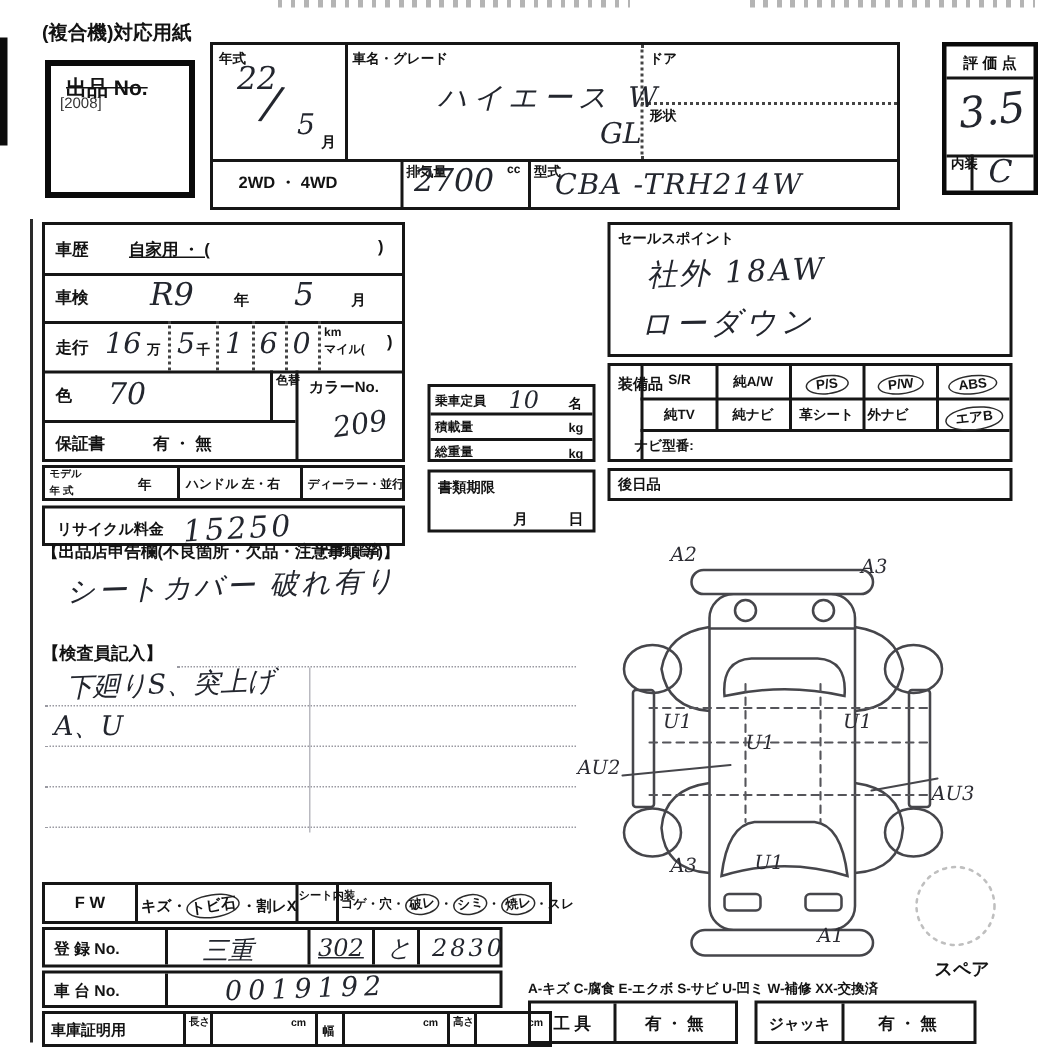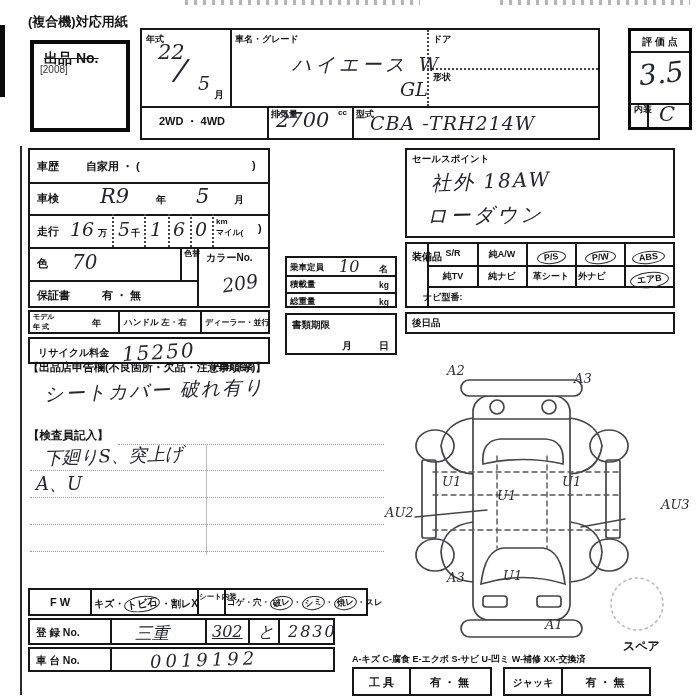--- a/index.html
+++ b/index.html
@@ -82,21 +82,21 @@
 
   <div class="abs b2" style="left:28px;top:148px;width:242px;height:160px;">
     <div class="hd" style="left:0;top:32px;width:238px;"></div>
     <div class="hd" style="left:0;top:64px;width:238px;"></div>
     <div class="hd" style="left:0;top:97px;width:238px;"></div>
     <div class="hd" style="left:0;top:130px;width:167px;"></div>
     <div class="vd" style="left:150px;top:97px;height:33px;"></div>
     <div class="vd" style="left:167px;top:97px;height:59px;"></div>
 
     <div class="abs lbl" style="left:7px;top:9px;font-size:11px;">車歴</div>
-    <div class="abs lbl" style="left:56px;top:9px;font-size:11px;">自家用 ・ (</div>
+    <div class="abs lbl" style="left:56px;top:9px;font-size:11px;text-decoration:underline;">自家用 ・ (</div>
     <div class="abs lbl" style="left:222px;top:9px;font-size:11px;">)</div>
 
     <div class="abs lbl" style="left:7px;top:41px;font-size:11px;">車検</div>
     <div class="abs hw" style="left:70px;top:34px;font-size:21px;">R9</div>
     <div class="abs lbl" style="left:126px;top:43px;font-size:10px;">年</div>
     <div class="abs hw" style="left:166px;top:34px;font-size:21px;">5</div>
     <div class="abs lbl" style="left:204px;top:43px;font-size:10px;">月</div>
 
     <div class="abs lbl" style="left:7px;top:74px;font-size:11px;">走行</div>
     <div class="dotv" style="left:82px;top:64px;height:33px;"></div>
@@ -254,21 +254,21 @@
 
         <circle cx="252" cy="242" r="26" stroke="#bfbfbf" stroke-dasharray="2,4"></circle>
       </g>
     </svg>
     <span class="ann" style="left:62px;top:1px;">A2</span>
     <span class="ann" style="left:189px;top:9px;">A3</span>
     <span class="ann" style="left:57px;top:112px;">U1</span>
     <span class="ann" style="left:112px;top:126px;">U1</span>
     <span class="ann" style="left:177px;top:112px;">U1</span>
     <span class="ann" style="left:0px;top:143px;">AU2</span>
-    <span class="ann" style="left:236px;top:135px;padding-left:40px;">AU3</span>
+    <span class="ann" style="left:236px;top:160px;">AU3</span>
     <span class="ann" style="left:62px;top:208px;">A3</span>
     <span class="ann" style="left:118px;top:206px;">U1</span>
     <span class="ann" style="left:160px;top:255px;">A1</span>
     <span class="abs lbl" style="left:238px;top:276px;font-size:12px;">スペア</span>
   </div>
 
   <div class="abs b2" style="left:28px;top:588px;width:340px;height:28px;">
     <div class="vd" style="left:60px;top:0;height:24px;"></div>
     <div class="vd" style="left:167px;top:0;height:24px;"></div>
     <div class="vd" style="left:194px;top:0;height:24px;"></div>
@@ -289,20 +289,35 @@
     <div class="abs hw" style="left:228px;top:2px;font-size:16px;">と</div>
     <div class="abs hw" style="left:258px;top:2px;font-size:16px;letter-spacing:2px;">2830</div>
   </div>
 
   <div class="abs b2" style="left:28px;top:647px;width:307px;height:25px;">
     <div class="vd" style="left:80px;top:0;height:21px;"></div>
     <div class="abs lbl" style="left:6px;top:5px;font-size:10.5px;">車 台 No.</div>
     <div class="abs hw" style="left:120px;top:0px;font-size:18px;letter-spacing:4px;transform:rotate(-2deg);">0019192</div>
   </div>
 
+  <div class="abs b2" style="left:28px;top:674px;width:340px;height:24px;">
+    <div class="vd" style="left:92px;top:0;height:20px;"></div>
+    <div class="vd" style="left:110px;top:0;height:20px;"></div>
+    <div class="vd" style="left:180px;top:0;height:20px;"></div>
+    <div class="vd" style="left:198px;top:0;height:20px;"></div>
+    <div class="vd" style="left:268px;top:0;height:20px;"></div>
+    <div class="vd" style="left:286px;top:0;height:20px;"></div>
+    <div class="abs lbl" style="left:4px;top:4px;font-size:10px;">車庫証明用</div>
+    <div class="abs lbl stack" style="left:96px;top:2px;width:10px;font-size:7px;">長さ</div>
+    <div class="abs lbl" style="left:164px;top:3px;font-size:7px;">cm</div>
+    <div class="abs lbl" style="left:185px;top:6px;font-size:8px;">幅</div>
+    <div class="abs lbl" style="left:252px;top:3px;font-size:7px;">cm</div>
+    <div class="abs lbl stack" style="left:272px;top:2px;width:10px;font-size:7px;">高さ</div>
+    <div class="abs lbl" style="left:322px;top:3px;font-size:7px;">cm</div>
+  </div>
 
   <div class="abs lbl" style="left:352px;top:653px;font-size:9px;">A-キズ C-腐食 E-エクボ S-サビ U-凹ミ W-補修 XX-交換済</div>
 
   <div class="abs b2" style="left:352px;top:667px;width:140px;height:29px;">
     <div class="vd" style="left:55px;top:0;height:25px;"></div>
     <div class="abs lbl" style="left:0;top:6px;width:55px;text-align:center;font-size:11px;">工 具</div>
     <div class="abs lbl" style="left:55px;top:6px;width:81px;text-align:center;font-size:11px;">有 ・ 無</div>
   </div>
 
   <div class="abs b2" style="left:503px;top:667px;width:148px;height:29px;">

